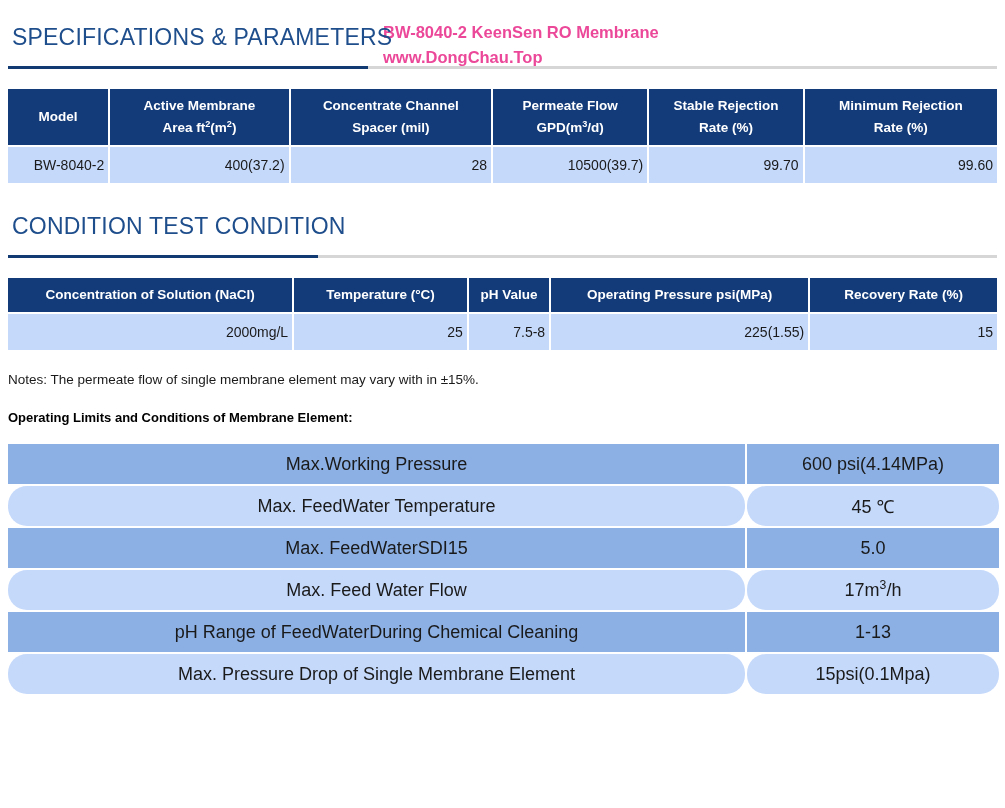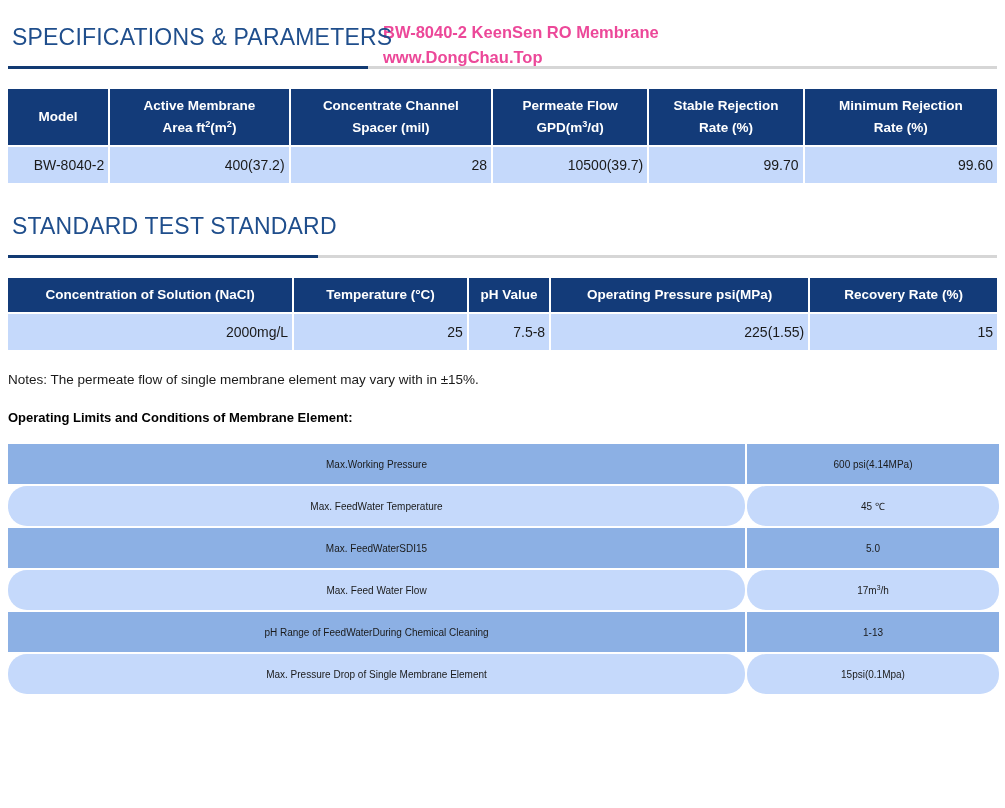--- a/index.html
+++ b/index.html
@@ -107,21 +107,21 @@
   
   table.limits {
     border-collapse: separate;
     border-spacing: 2px 2px;
     margin: 0 6px;
     width: 993px;
     table-layout: fixed;
   }
   table.limits td {
     text-align: center;
-    font-size: 10px;
+    font-size: 18px;
     color: #1a1a1a;
     height: 40px;
     vertical-align: middle;
     padding: 0 10px;
   }
   table.limits tr.odd td  { background: #8cb0e4; }
   table.limits tr.even td { background: #c5d9fb; border-radius: 19px; }
 
   .sp-h1 { height: 22px; }
   .sp-h2 { height: 18px; }
@@ -190,21 +190,21 @@
       <td>10500(39.7)</td>
       <td>99.70</td>
       <td>99.60</td>
     </tr>
   </tbody>
 </table>
 
 <div class="sp-h4"></div>
 
 <div class="section-head">
-  <span class="section-title">STANDARD TEST STANDARD</span>
+  <span class="section-title">CONDITION TEST CONDITION</span>
 </div>
 <div class="sp-h3"></div>
 <div class="rule w2"></div>
 
 <div class="sp-h2"></div>
 
 <table class="spec">
   <colgroup>
     <col style="width:283px">
       <col style="width:172px">

